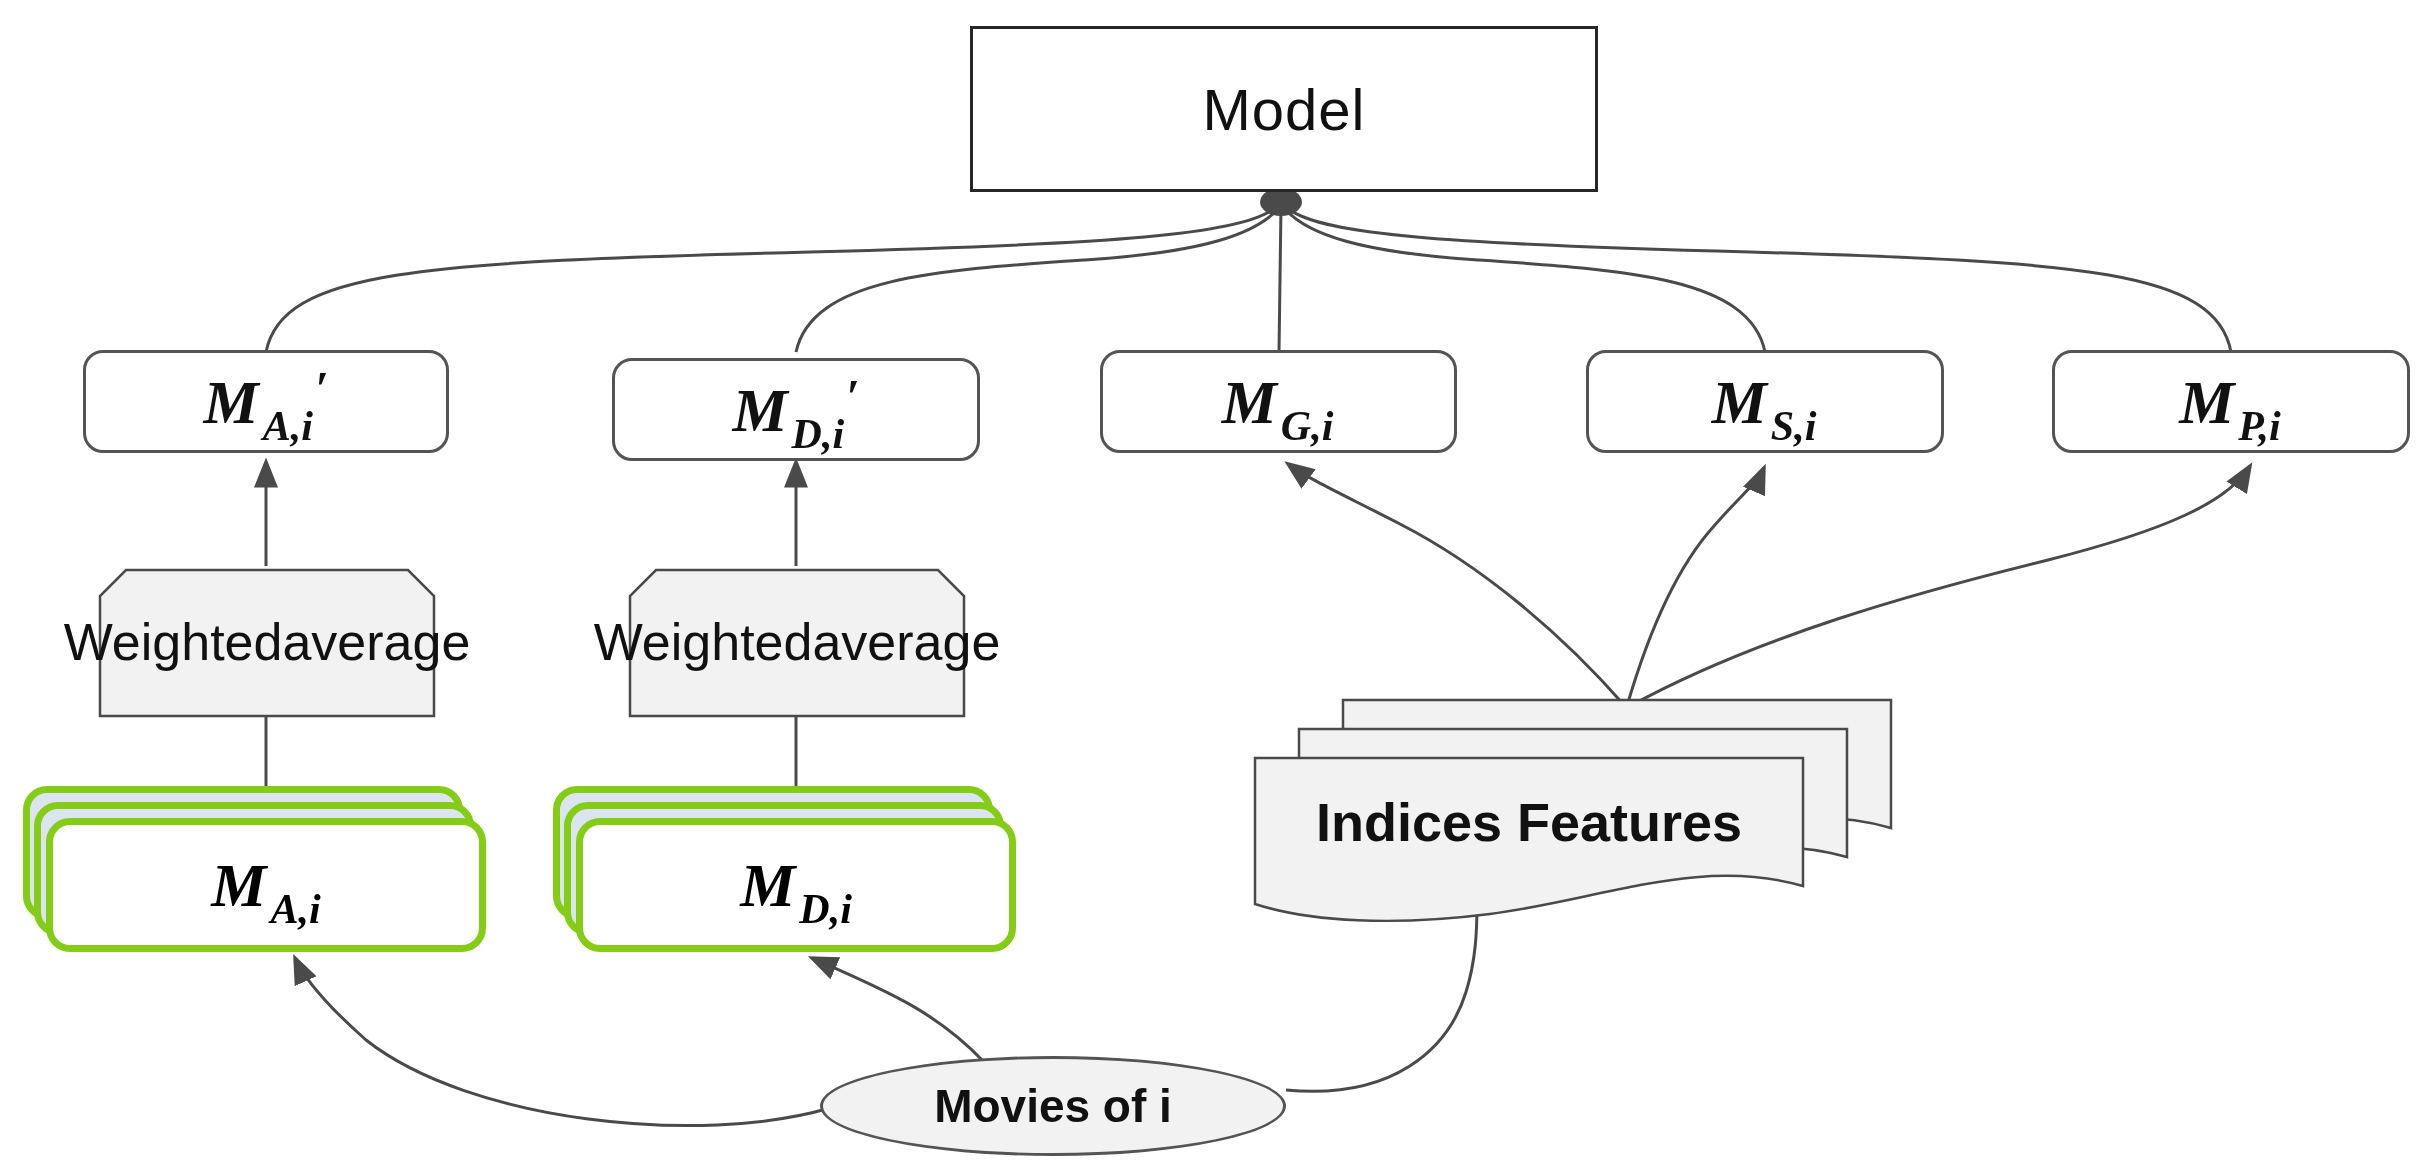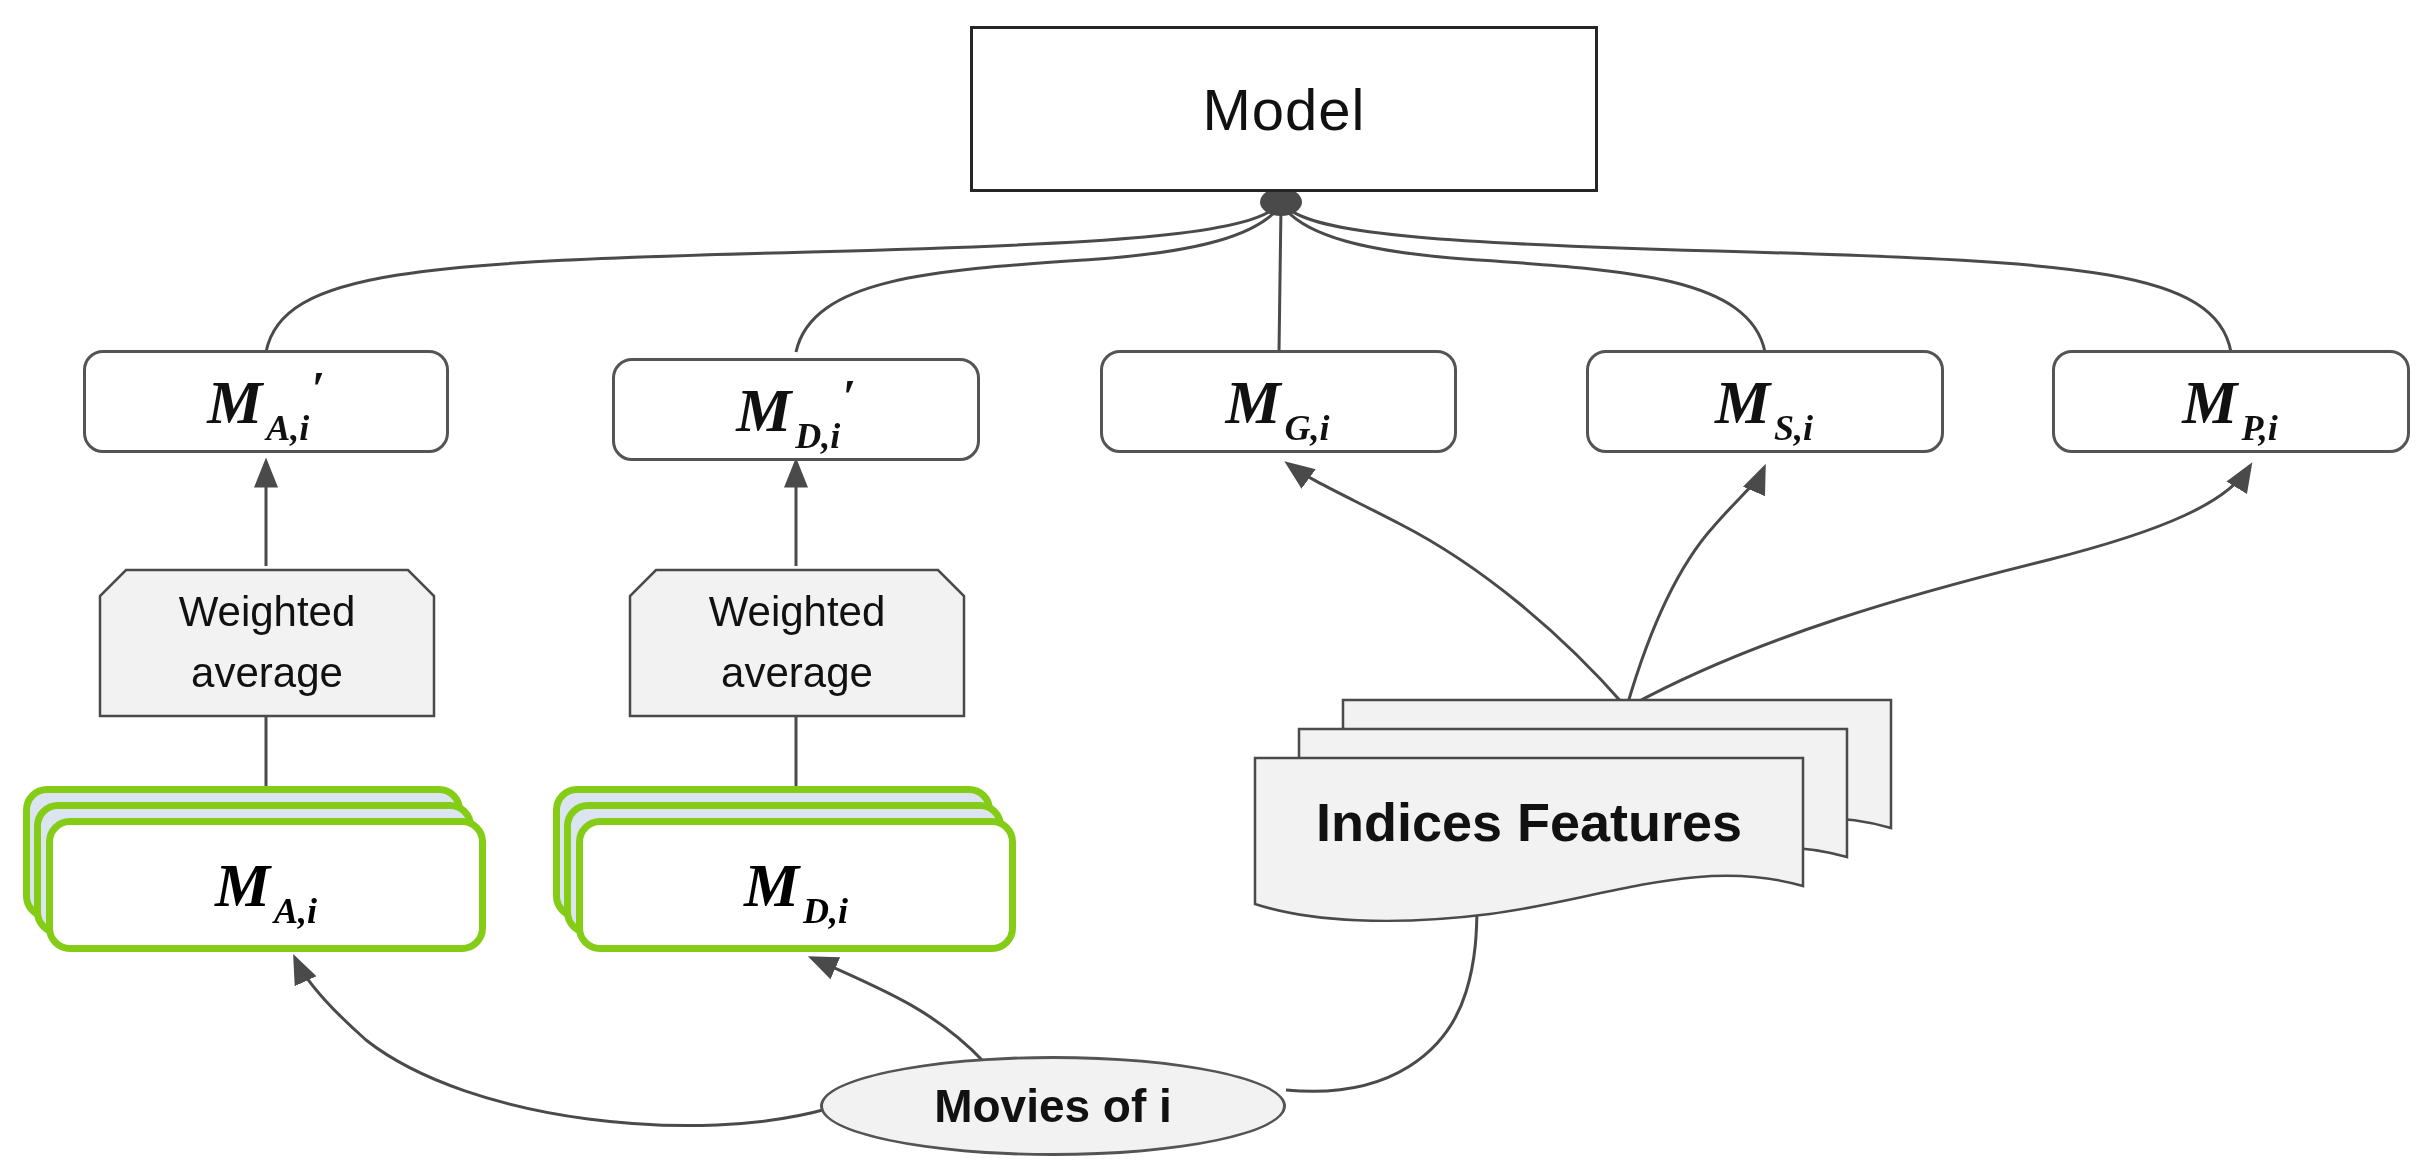--- a/index.html
+++ b/index.html
@@ -15,23 +15,23 @@
   #wires .dot{fill:var(--arrow);stroke:none;}
   #ah path{fill:var(--arrow);}
 
   .node{position:absolute;display:flex;align-items:center;justify-content:center;
         box-sizing:border-box;color:var(--text);}
   .model-box{border:3px solid var(--model-border);background:#fff;
              font-size:58px;letter-spacing:1px;}
   .m-box{border:3px solid var(--box-border);background:#fff;border-radius:20px;}
   .m-label{font-family:"Liberation Serif",serif;font-weight:bold;font-style:italic;
            font-size:62px;line-height:1;white-space:nowrap;}
-  .m-sub{font-size:36px;position:relative;top:17px;margin-left:4px;}
+  .m-sub{font-size:42px;position:relative;top:17px;margin-left:4px;}
   .m-prime{font-size:48px;position:relative;top:-18px;margin-left:2px;}
-  .wa-text{flex-direction:column;font-size:42px;line-height:1.45;text-align:center;}
+  .wa-text{font-size:52px;line-height:1.45;text-align:center;}
   .stack-layer{position:absolute;box-sizing:border-box;border:7px solid #84cc16;
                border-radius:24px;background:var(--blue-fill);}
   .stack-front{background:#fff;display:flex;align-items:center;justify-content:center;}
   .movies-text{font-weight:bold;font-size:54px;}
   .ellipse{border:3px solid var(--box-border);border-radius:50%;
            background:var(--gray-fill);font-weight:bold;font-size:46px;}
 </style>
 </head>
 <body>
 

